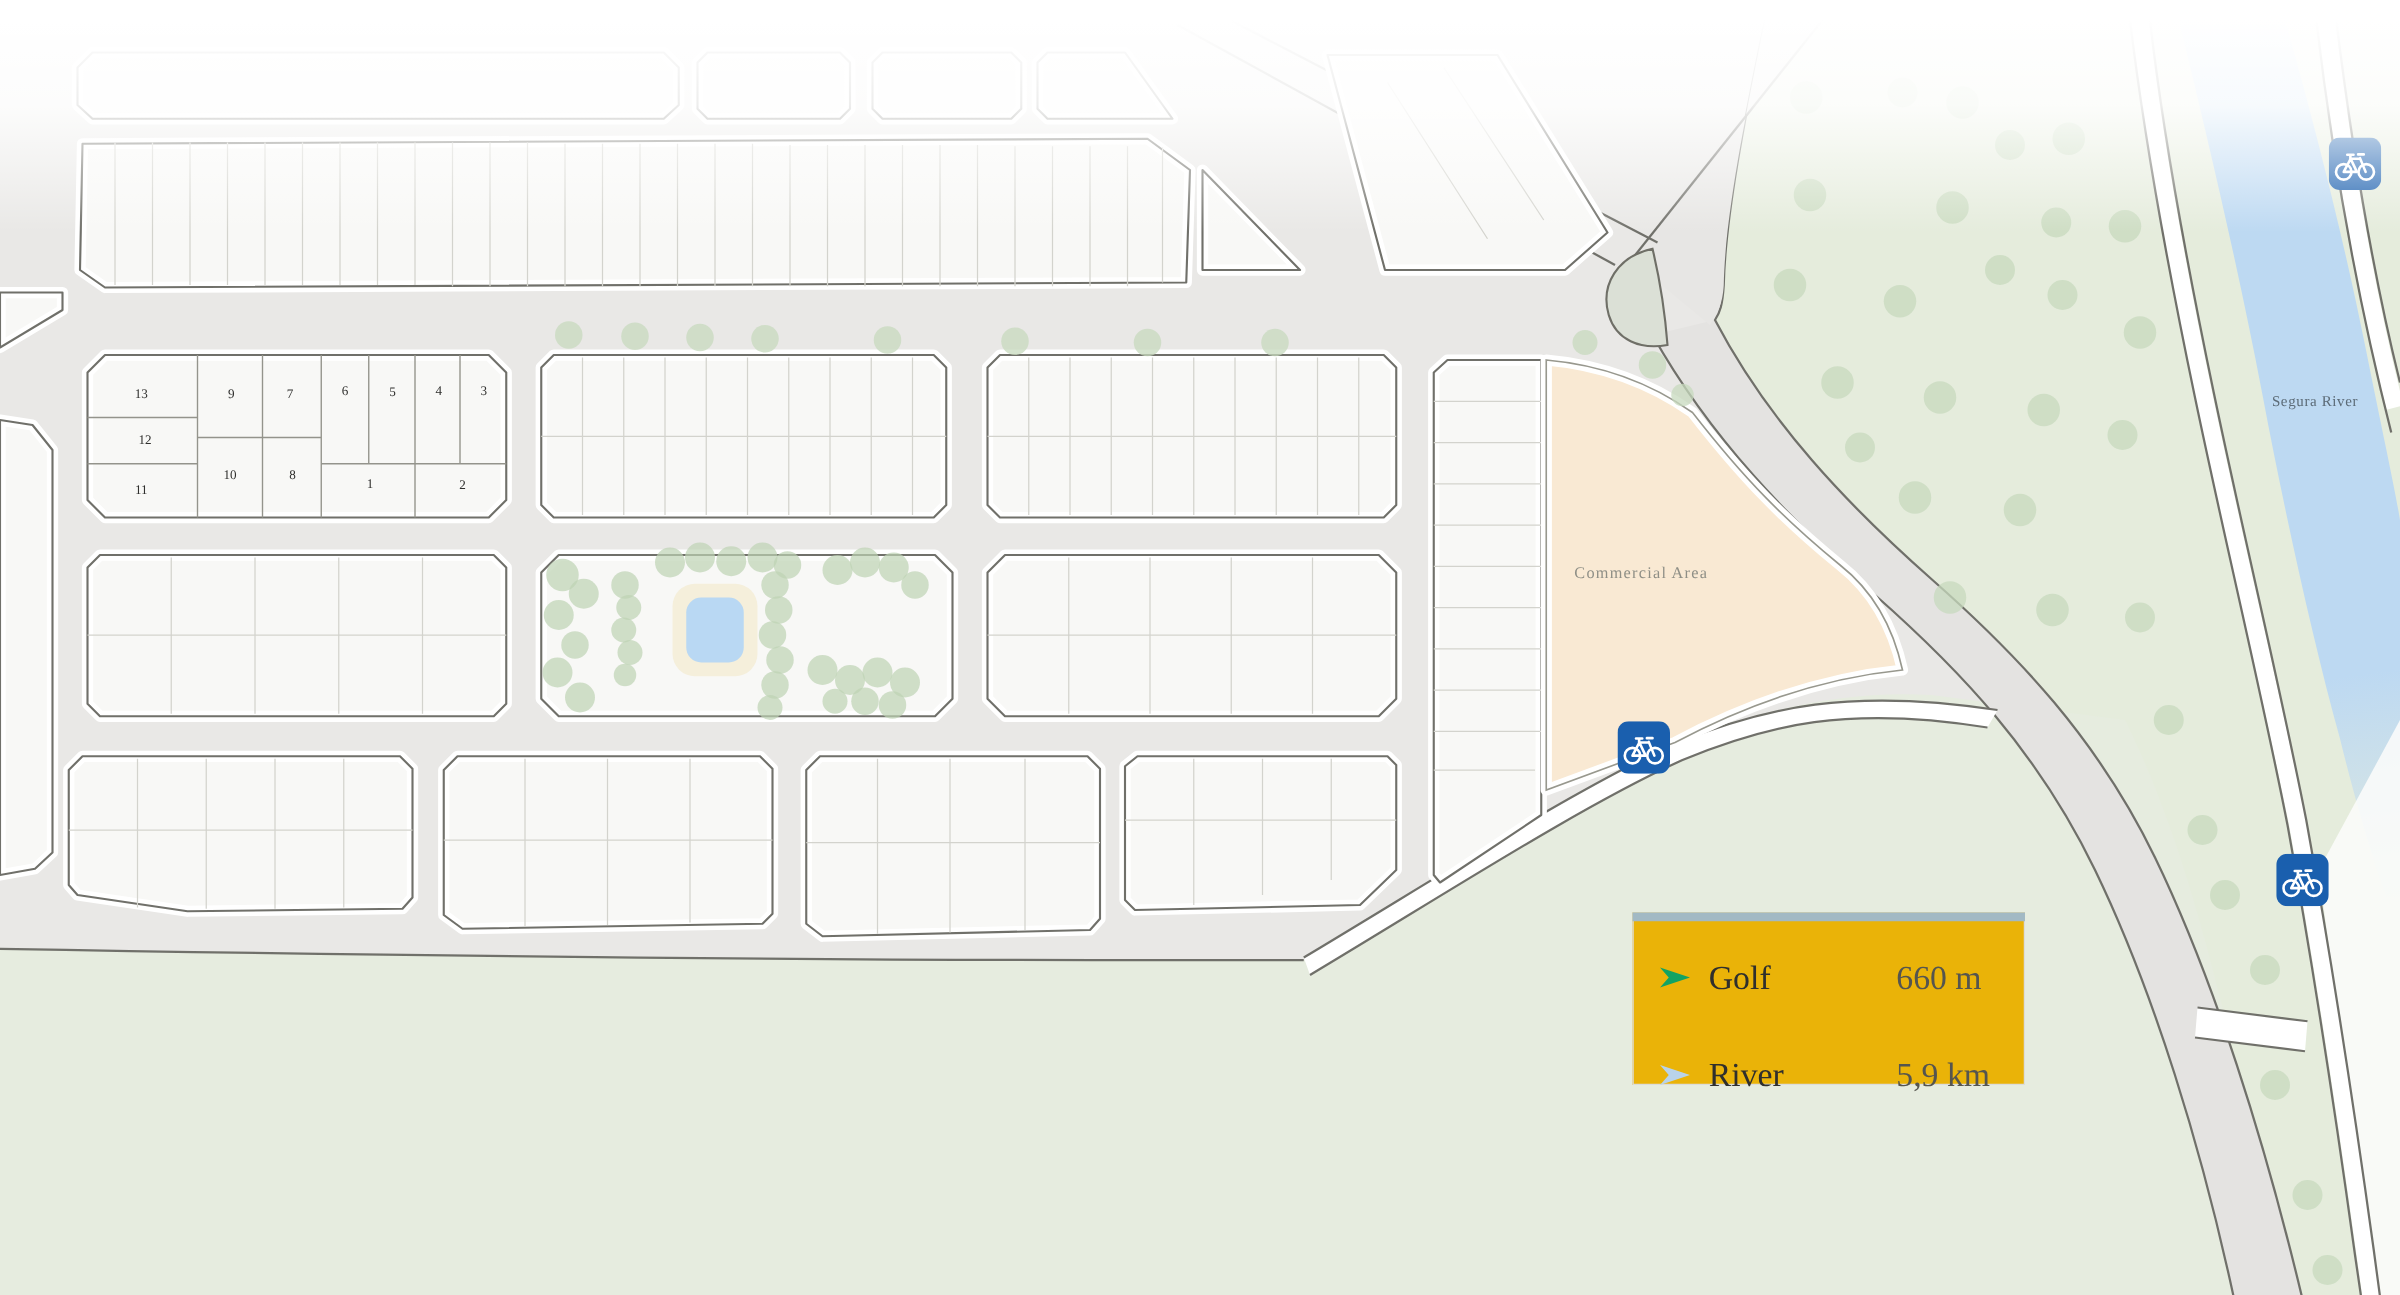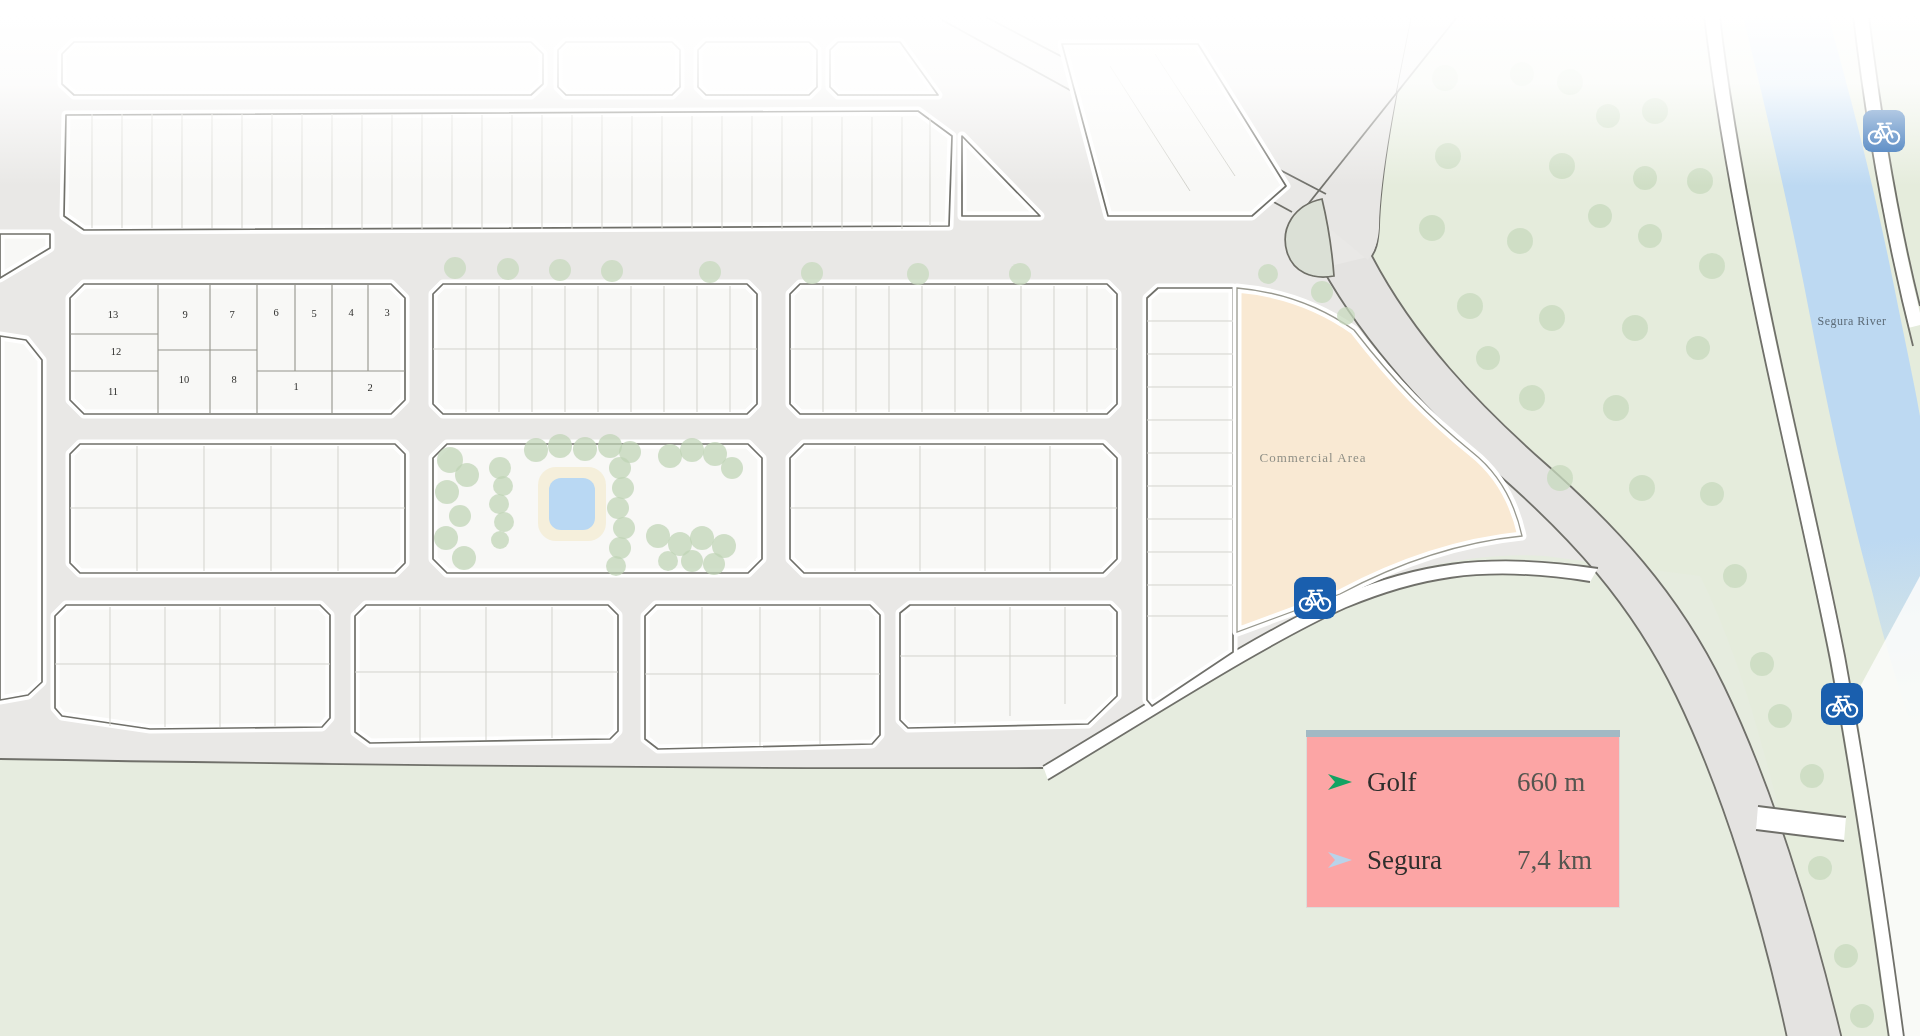--- a/index.html
+++ b/index.html
@@ -11,22 +11,22 @@
   .blk-edge{fill:none;stroke:#70706a;stroke-width:1.7;stroke-linejoin:round;}
   .plot-line{stroke:#d3d3cd;stroke-width:1;fill:none;}
   .plot-line-dark{stroke:#94948c;stroke-width:1.1;fill:none;}
   .plot-num{font-size:10.5px;fill:#2f2f2d;text-anchor:middle;}
   .dark-line{stroke:#70706a;stroke-width:1.8;fill:none;}
   .tree{fill:#c7dabe;opacity:0.75;}
   .tree-park{fill:#bed3b4;opacity:0.7;}
   .map-label{fill:#8f8f86;font-size:13px;letter-spacing:1px;text-anchor:middle;}
   .river-label{fill:#5c6b77;font-size:12px;letter-spacing:0.5px;text-anchor:middle;}
   
-  .legend{position:absolute;left:1306px;top:714px;width:314px;height:178px;
-          background:#fca5a5;border:1px solid #dcdcda;box-sizing:border-box;}
+  .legend{position:absolute;left:1306px;top:714px;width:314px;height:138px;
+          background:#eab308;border:1px solid #dcdcda;box-sizing:border-box;}
   .legend-bar{position:absolute;left:-1px;top:-1px;width:314px;height:7px;}
   .legend-rows{position:absolute;left:0;top:12px;width:100%;display:flex;
                flex-direction:column;justify-content:space-around;height:156px;}
   .legend-row{display:flex;align-items:center;height:40px;}
   .legend-arrow{width:26px;height:18px;margin-left:20px;flex:0 0 26px;}
   .legend-label{font-size:27px;color:#2f2f2d;margin-left:14px;flex:1;}
   .legend-value{font-size:27px;color:#55554f;width:102px;flex:0 0 102px;}
 </style>
 </head>
 <body>
@@ -320,18 +320,18 @@
       <svg class="legend-arrow" viewBox="0 0 26 18">
         <path d="M1,1 L25,9 L1,17 L8,9 Z" fill="#12a363"></path>
       </svg>
       <span class="legend-label">Golf</span>
       <span class="legend-value">660 m</span>
     </div>
     <div class="legend-row">
       <svg class="legend-arrow" viewBox="0 0 26 18">
         <path d="M1,1 L25,9 L1,17 L8,9 Z" fill="#b9d3ea"></path>
       </svg>
-      <span class="legend-label">Segura</span>
-      <span class="legend-value">7,4 km</span>
+      <span class="legend-label">River</span>
+      <span class="legend-value">5,9 km</span>
     </div>
   </div>
 </div>
 </div>
 
 </body></html>

